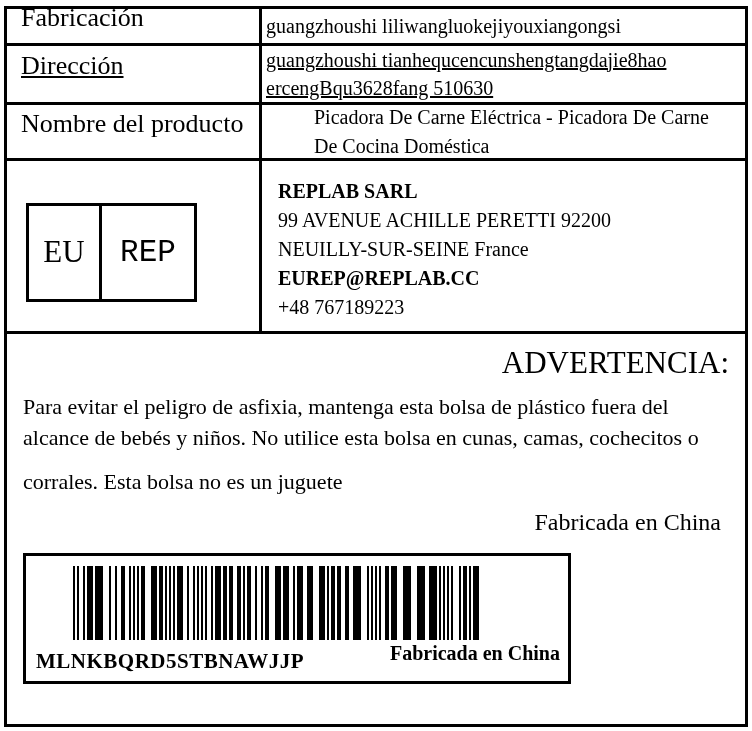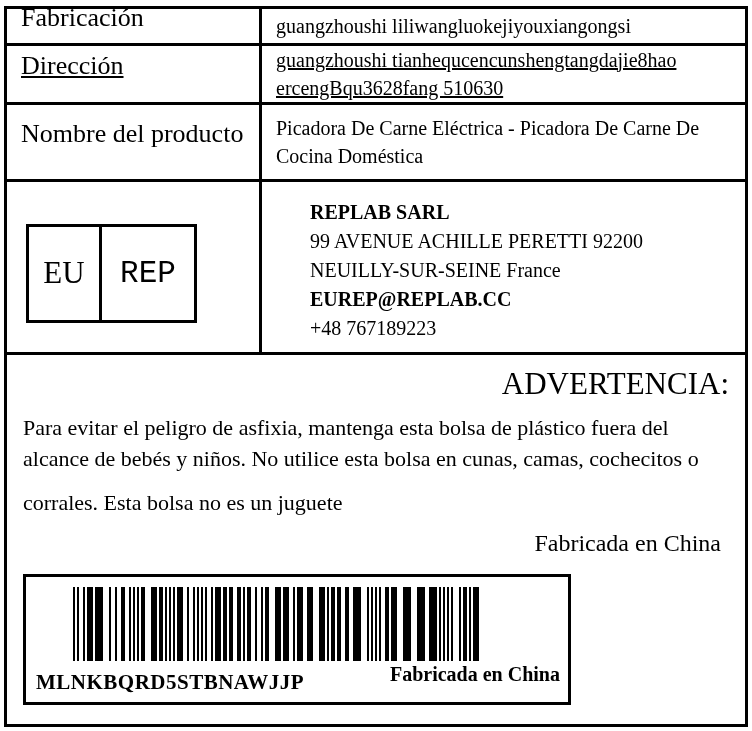--- a/index.html
+++ b/index.html
@@ -8,45 +8,45 @@
   body { font-family:"Liberation Serif", serif; color:var(--ink); position:relative; }
 
   .sheet {
     position:absolute; left:4px; top:6px; width:744px; height:721px;
     border:3px solid var(--ink); display:flex; flex-direction:column; background:var(--bg);
   }
 
   .grid-row { display:flex; border-bottom:3px solid var(--ink); flex:0 0 auto; }
   .row-fabrication { height:37px; }
   .row-direccion   { height:59px;text-decoration:underline; }
-  .row-producto    { height:77px; }
+  .row-producto    { height:56px;gap:48px; }
   .row-eurep       { height:173px; }
 
   .cell-label {
     flex:0 0 255px; border-right:3px solid var(--ink);
     padding:0 8px 16px 14px; font-size:26px; line-height:1.28;
     display:flex; align-items:center;
   }
   .cell-value {
-    flex:1 1 auto; padding:3px 10px 3px 14px; font-size:20px; line-height:1.42;
+    flex:1 1 auto; padding:3px 10px 3px 4px; font-size:20px; line-height:1.42;
     display:flex; align-items:center;
   }
 
   .eurep-cell { flex:0 0 255px; border-right:3px solid var(--ink); display:flex; align-items:center; }
   .eurep-box {
     display:flex; width:171px; height:99px; margin-left:19px; margin-top:12px;
     border:3px solid var(--ink);
   }
   .eurep-eu {
     flex:0 0 73px; border-right:3px solid var(--ink);
     display:flex; align-items:center; justify-content:center; font-size:31px;
   }
   .eurep-rep { flex:1; display:flex; align-items:center; justify-content:center; font-size:31px;font-family:Liberation Mono, monospace; }
 
-  .rep-block { flex:1; padding:16px 8px 0 16px; font-size:20px; line-height:29px;margin-left:32px; }
+  .rep-block { flex:1; padding:16px 8px 0 16px; font-size:20px; line-height:29px; }
   .rep-line.bold { font-weight:bold; }
 
   .warning-section { flex:1 1 auto; padding:8px 16px 0 14px; position:relative; }
   .warning-heading { font-size:31px; font-weight:normal; line-height:1.25; margin:2px 0 8px 2px;text-align:right; }
   .warning-line { font-size:22px; line-height:31px; margin-left:2px; }
   .warning-line.gap { margin-top:13px; }
   .origin-line { text-align:right; font-size:24px; margin:12px 8px 0 0; }
 
   .barcode-box {
     margin:17px 0 0 2px; width:548px; height:131px;

